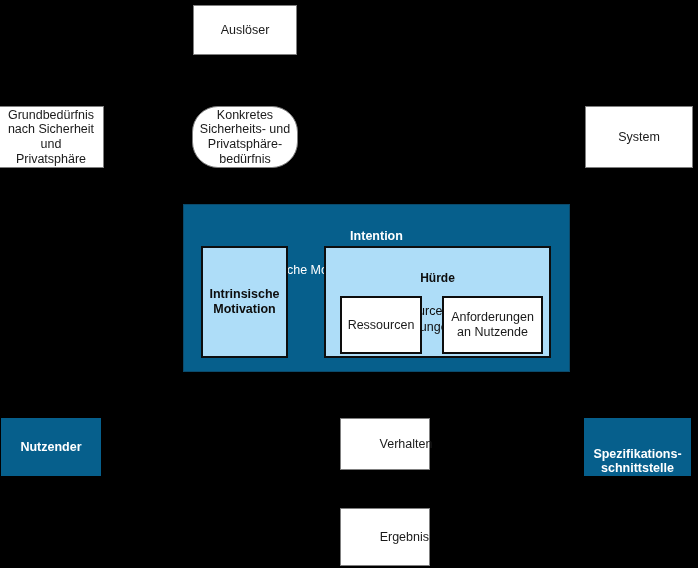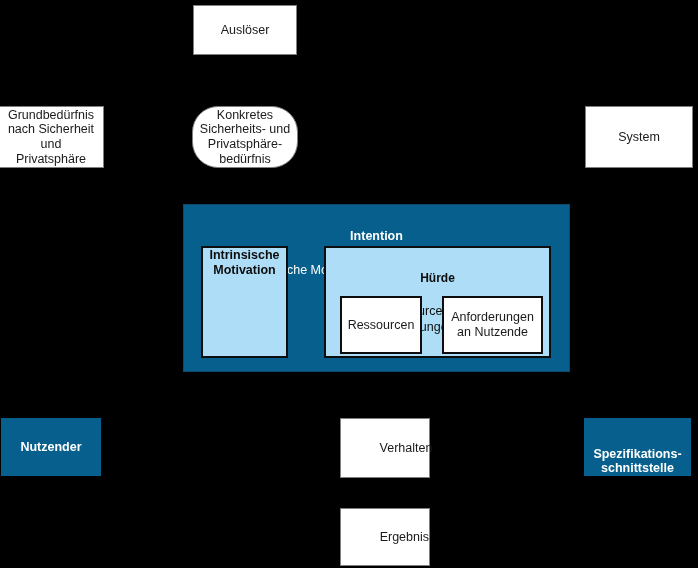--- a/index.html
+++ b/index.html
@@ -64,21 +64,21 @@
     line-height: 1.2;
   }
   
   .box-lightblue {
     background: #AEDDF8;
     border: 2px solid #0d0d0d;
     color: #0d0d0d;
   }
   .box-lightblue.centered {
     display: flex;
-    align-items: flex-start;
+    align-items: center;
     justify-content: center;
     font-weight: bold;
     font-size: 12.5px;
   }
   .box-lightblue.stacked {
     display: block;
     text-align: center;
   }
   .huerde-title {
     display: block;
@@ -175,21 +175,21 @@
 
   <div class="box-inner-white" style="left:434px; top:296px; width:101px; height:58px;margin-left:8px;">
     <span>Anforderungen
 an Nutzende</span>
   </div>
 
   <div class="node box-blue" style="left:1px; top:418px; width:100px; height:58px;">
     <span>Nutzender</span>
   </div>
 
-  <div class="node box-white" style="left:340px; top:418px; width:90px; height:60px;padding-left:42px;">
+  <div class="node box-white" style="left:340px; top:418px; width:90px; height:52px;padding-left:42px;">
     <span>Verhalten</span>
   </div>
 
   <div class="node box-blue" style="left:584px; top:418px; width:107px; height:58px;align-items:flex-end;">
     <span>Spezifikations-
 schnittstelle</span>
   </div>
 
   <div class="node box-white" style="left:340px; top:508px; width:90px; height:58px;justify-content:flex-end;">
     <span>Ergebnis</span>

